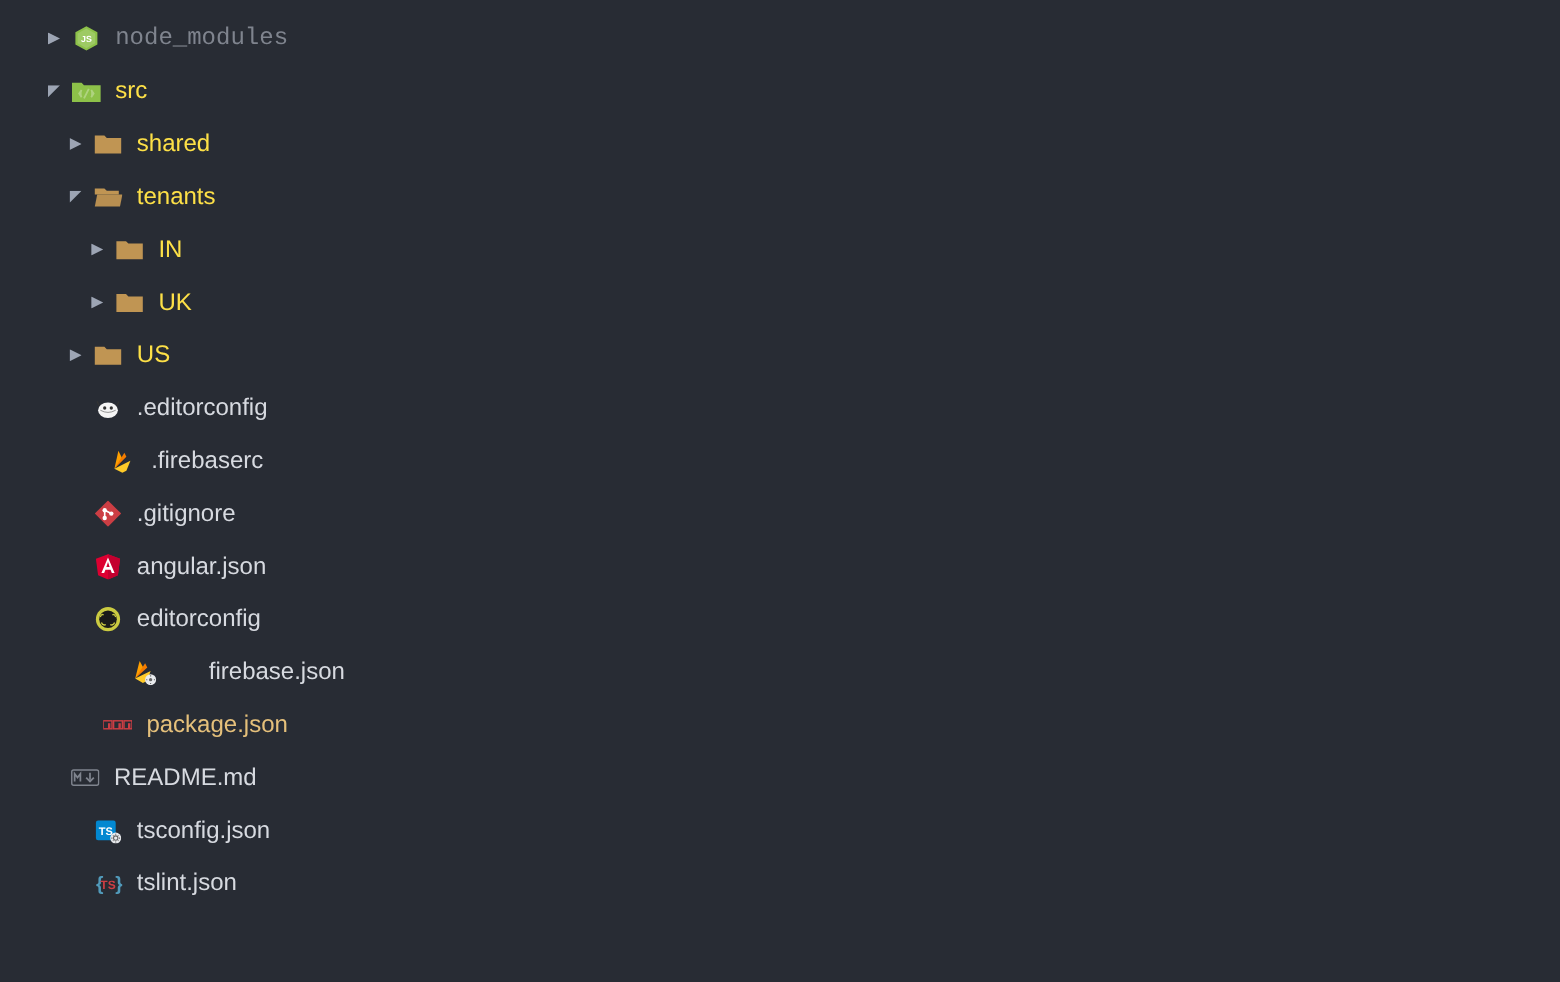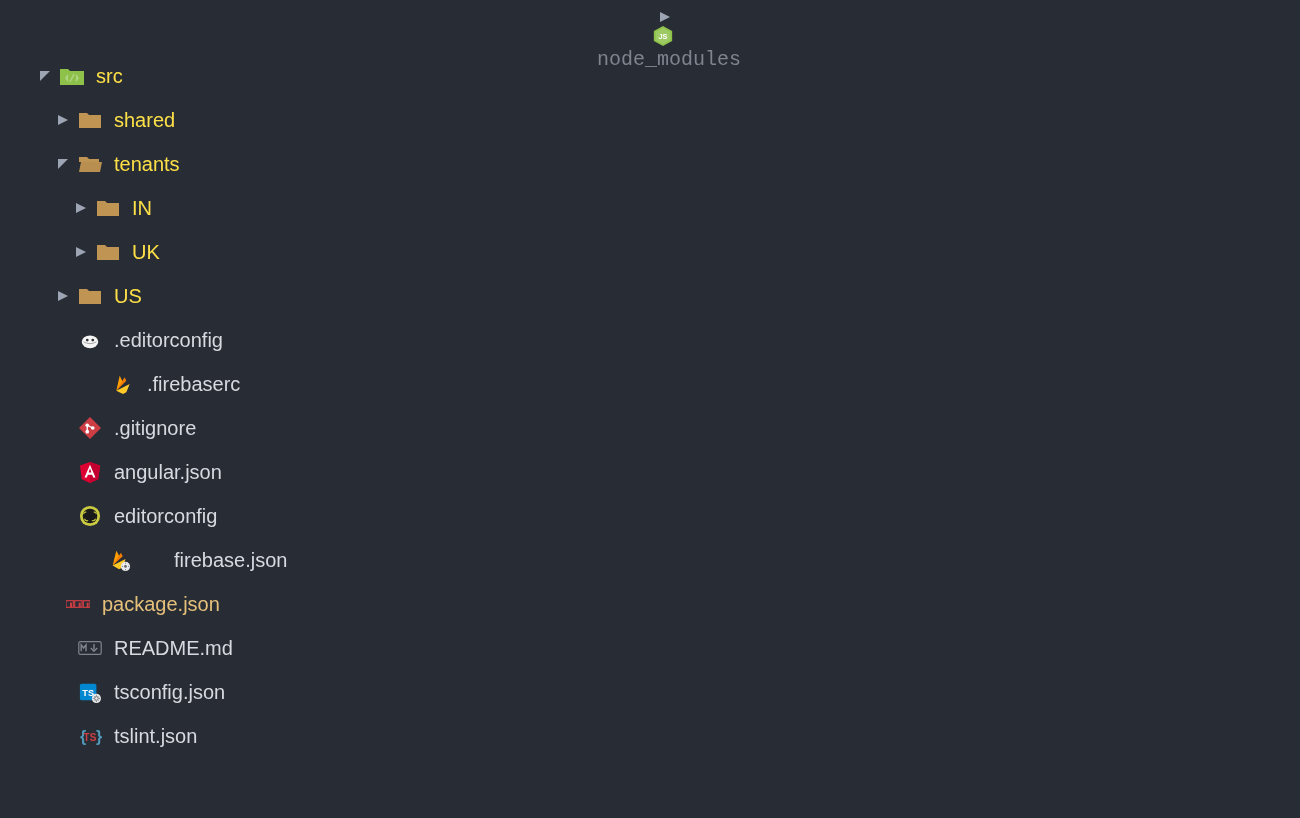--- a/index.html
+++ b/index.html
@@ -43,21 +43,21 @@
   .icon svg { display: block; }
   .label { color: #d7dae0; }
   .label.dim { color: #7f848e; font-family: Liberation Mono, monospace; }
   .label.highlight { color: #e5c07b; }
   .label.folder { color: #fde047; }
 </style>
 </head>
 <body>
 
 <div id="tree">
-    <div class="tree-row" style="padding-left: 38px; flex-direction: column;">
+    <div class="tree-row" style="padding-left: 38px;">
       <span class="chevron">
         <svg width="10" height="10" viewBox="0 0 10 10">
           <path d="M0 0 L10 5 L0 10 Z" fill="#9da5b4"></path>
         </svg>
       </span>
       <span class="icon">
         <svg width="22" height="22" viewBox="0 0 24 24">
           <path fill="#8dc149" d="M12 1 L22 6.5 V17.5 L12 23 L2 17.5 V6.5 Z"></path>
           <path fill="#fff" d="M12 3 L20 7.5 V16.5 L12 21 L4 16.5 V7.5 Z" opacity="0.15"></path>
           <text x="12" y="15" text-anchor="middle" font-size="8" font-weight="bold" fill="#fff">JS</text>
@@ -151,21 +151,21 @@
         <svg width="22" height="22" viewBox="0 0 24 24">
           <ellipse cx="12" cy="14" rx="9" ry="7" fill="#f5f5f5"></ellipse>
           <circle cx="9" cy="12" r="1.5" fill="#333"></circle>
           <circle cx="15" cy="12" r="1.5" fill="#333"></circle>
           <path d="M4 10 L2 6 M20 10 L22 6" stroke="#333" stroke-width="1.2"></path>
           <path d="M5 14 Q12 18 19 14" stroke="#888" stroke-width="0.8" fill="none"></path>
         </svg>
       </span>
       <span class="label normal">.editorconfig</span>
     </div>
-    <div class="tree-row" style="padding-left: 89px;">
+    <div class="tree-row" style="padding-left: 68px;">
       <span class="chevron"></span>
       <span class="icon">
         <svg width="20" height="22" viewBox="0 0 24 24">
           <path fill="#ffa000" d="M4 20 L8 2 L12 10 Z"></path>
           <path fill="#f57c00" d="M4 20 L14 4 L16 8 Z"></path>
           <path fill="#ffca28" d="M4 20 L20 12 L16 22 L12 24 Z"></path>
         </svg>
       </span>
       <span class="label normal">.firebaserc</span>
     </div>
@@ -211,35 +211,35 @@
           <path fill="#ffa000" d="M4 18 L8 2 L12 9 Z"></path>
           <path fill="#f57c00" d="M4 18 L13 4 L15 8 Z"></path>
           <path fill="#ffca28" d="M4 18 L18 11 L15 20 L11 22 Z"></path>
           <circle cx="18" cy="19" r="5" fill="#e8eaed"></circle>
           <circle cx="18" cy="19" r="1.5" fill="#666"></circle>
           <path d="M18 15 L18 16 M18 22 L18 23 M14 19 L15 19 M21 19 L22 19" stroke="#666" stroke-width="1"></path>
         </svg>
       </span>
       <span class="label normal">firebase.json</span>
     </div>
-    <div class="tree-row" style="padding-left: 44px;">
+    <div class="tree-row" style="padding-left: 64px;">
       <span class="chevron"></span>
       <span class="icon">
         <svg width="24" height="14" viewBox="0 0 36 14">
           <rect x="0" y="2" width="11" height="10" fill="none" stroke="#cc3e44" stroke-width="1.8"></rect>
           <rect x="6" y="5" width="3" height="7" fill="#cc3e44"></rect>
           <rect x="13" y="2" width="11" height="10" fill="none" stroke="#cc3e44" stroke-width="1.8"></rect>
           <rect x="19" y="5" width="3" height="7" fill="#cc3e44"></rect>
           <rect x="26" y="2" width="10" height="10" fill="none" stroke="#cc3e44" stroke-width="1.8"></rect>
           <rect x="31" y="5" width="3" height="7" fill="#cc3e44"></rect>
         </svg>
       </span>
       <span class="label highlight">package.json</span>
     </div>
-    <div class="tree-row" style="padding-left: 56px;">
+    <div class="tree-row" style="padding-left: 37px;">
       <span class="chevron"></span>
       <span class="icon">
         <svg width="26" height="18" viewBox="0 0 30 18">
           <rect x="1" y="1" width="28" height="16" rx="2" fill="none" stroke="#7f848e" stroke-width="1.5"></rect>
           <path d="M4 13 L4 5 L7 9 L10 5 L10 13" stroke="#7f848e" stroke-width="1.8" fill="none"></path>
           <path d="M20 4 L20 11 M16 9 L20 13 L24 9" stroke="#7f848e" stroke-width="1.8" fill="none"></path>
         </svg>
       </span>
       <span class="label normal">README.md</span>
     </div>

